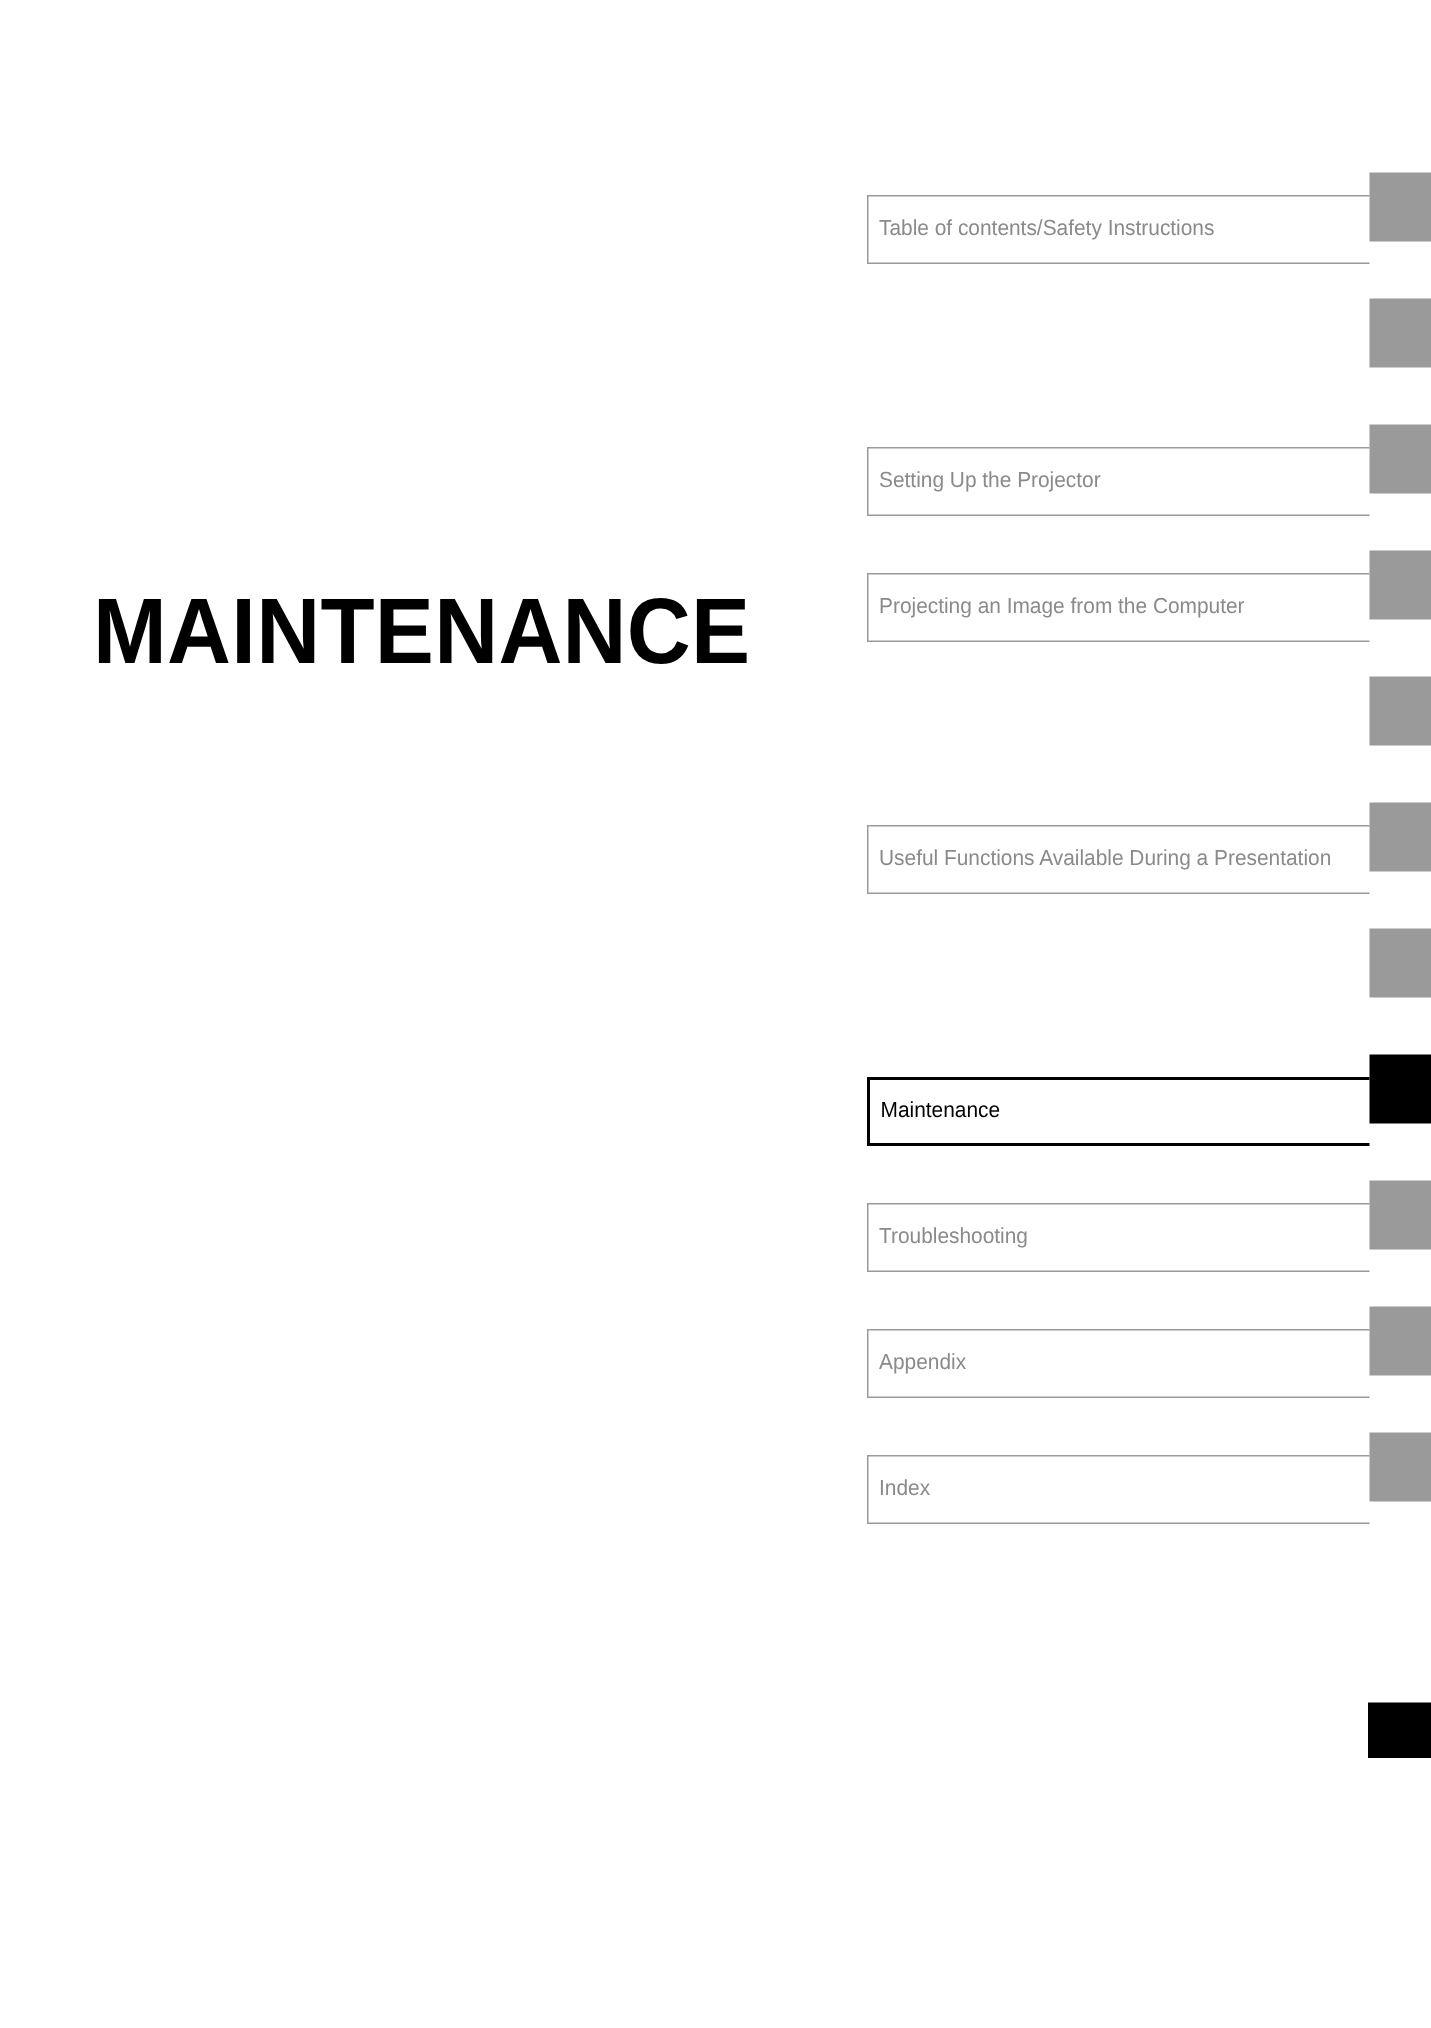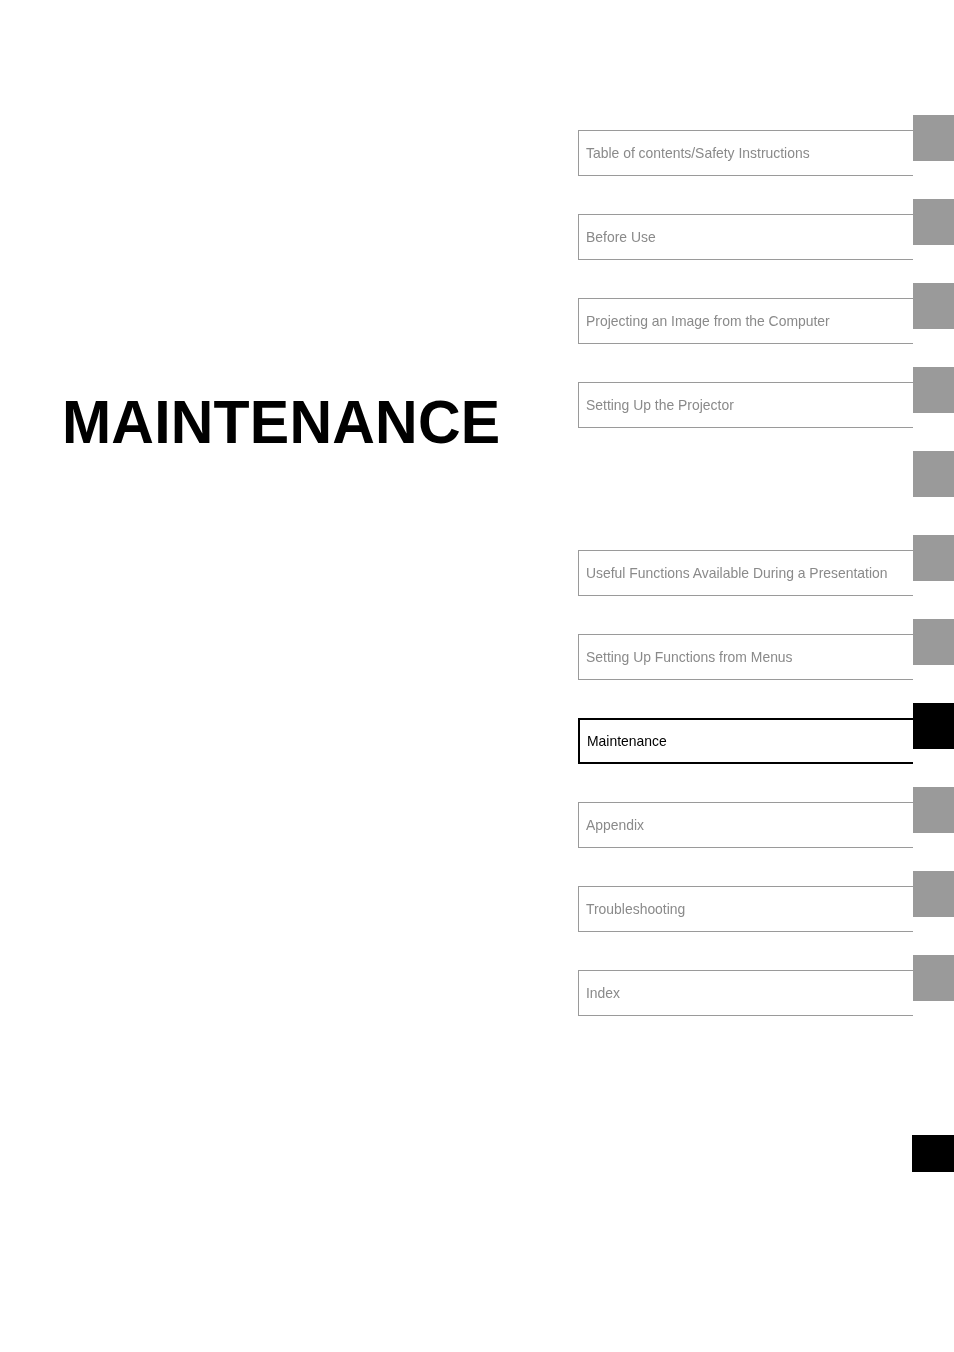--- a/index.html
+++ b/index.html
@@ -127,67 +127,61 @@
 
   <nav class="chapter-nav">
 
   <div class="nav-item">
         <div class="nav-label-box">
           <span class="nav-label" style="transform: translateY(-50%) scaleX(0.96);">Table of contents/Safety Instructions</span>
         </div>
         <div class="nav-tab"></div>
       </div>
       <div class="nav-item">
+        <div class="nav-tab"></div>
+      </div>
+      <div class="nav-item">
         <div class="nav-label-box">
-          <span class="nav-label" style="transform: translateY(-50%) scaleX(0.96);">Before Use</span>
+          <span class="nav-label" style="transform: translateY(-50%) scaleX(0.96);">Setting Up the Projector</span>
         </div>
         <div class="nav-tab"></div>
       </div>
       <div class="nav-item">
         <div class="nav-label-box">
           <span class="nav-label" style="transform: translateY(-50%) scaleX(0.96);">Projecting an Image from the Computer</span>
-        </div>
-        <div class="nav-tab"></div>
-      </div>
-      <div class="nav-item">
-        <div class="nav-label-box">
-          <span class="nav-label" style="transform: translateY(-50%) scaleX(0.96);">Setting Up the Projector</span>
         </div>
         <div class="nav-tab"></div>
       </div>
       <div class="nav-item">
         <div class="nav-tab"></div>
       </div>
       <div class="nav-item">
         <div class="nav-label-box">
           <span class="nav-label" style="transform: translateY(-50%) scaleX(0.96);">Useful Functions Available During a Presentation</span>
         </div>
         <div class="nav-tab"></div>
       </div>
       <div class="nav-item">
-        <div class="nav-label-box">
-          <span class="nav-label" style="transform: translateY(-50%) scaleX(0.96);">Setting Up Functions from Menus</span>
-        </div>
         <div class="nav-tab"></div>
       </div>
       <div class="nav-item is-active">
         <div class="nav-label-box">
           <span class="nav-label" style="transform: translateY(-50%) scaleX(0.96);">Maintenance</span>
         </div>
         <div class="nav-tab"></div>
       </div>
       <div class="nav-item">
         <div class="nav-label-box">
-          <span class="nav-label" style="transform: translateY(-50%) scaleX(0.96);">Appendix</span>
+          <span class="nav-label" style="transform: translateY(-50%) scaleX(0.96);">Troubleshooting</span>
         </div>
         <div class="nav-tab"></div>
       </div>
       <div class="nav-item">
         <div class="nav-label-box">
-          <span class="nav-label" style="transform: translateY(-50%) scaleX(0.96);">Troubleshooting</span>
+          <span class="nav-label" style="transform: translateY(-50%) scaleX(0.96);">Appendix</span>
         </div>
         <div class="nav-tab"></div>
       </div>
       <div class="nav-item">
         <div class="nav-label-box">
           <span class="nav-label" style="transform: translateY(-50%) scaleX(0.96);">Index</span>
         </div>
         <div class="nav-tab"></div>
       </div>
     </nav>

